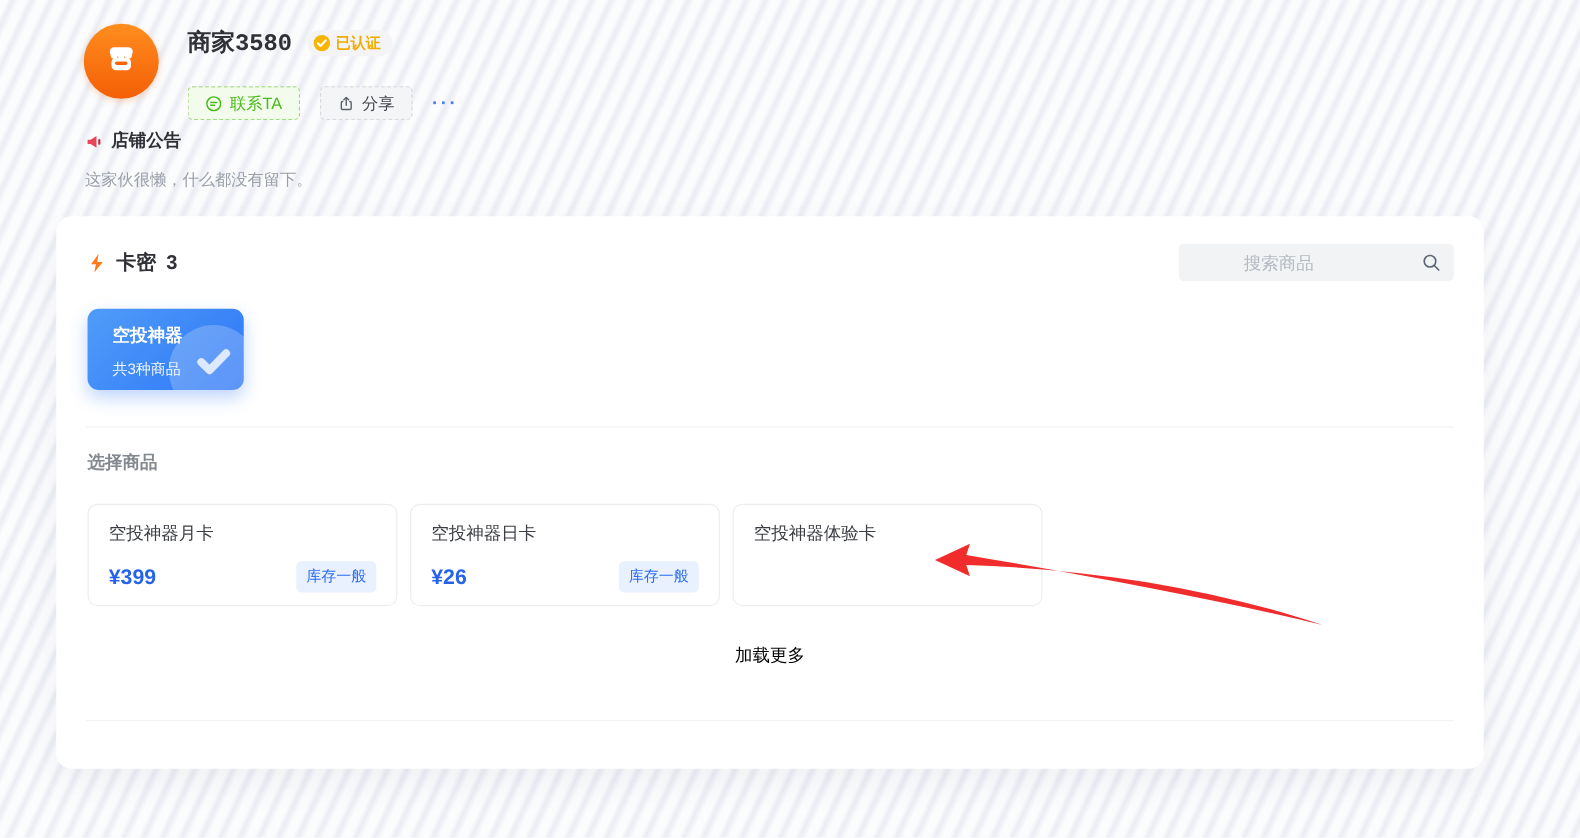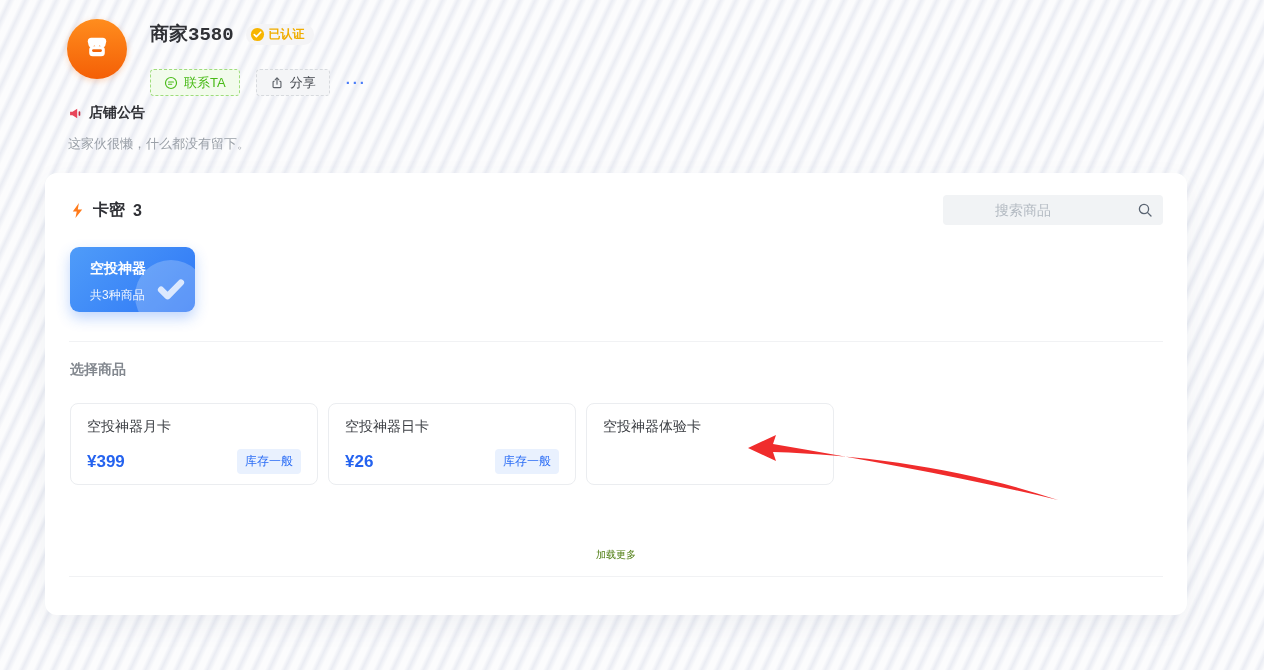--- a/index.html
+++ b/index.html
@@ -95,21 +95,21 @@
   }
   .product-name { font-size:14px; color:#3a3d42; }
   .product-bottom { margin-top:13px; display:flex; align-items:center; justify-content:space-between; }
   .product-price { font-size:17px; font-weight:bold; color:#2563ef; }
   .stock-badge {
     font-size:12px; color:#2b6df5; background:#e9f1fe;
     padding:4px 8px; border-radius:4px;
   }
 
   .load-more { position:absolute; left:0; right:0; top:343px; text-align:center;
-    font-size:10px; color:#4d7c0f; cursor:pointer;margin-top:32px; }
+    font-size:14px; color:#000000; cursor:pointer; }
 
   
   .annotation-arrow { position:absolute; left:740px; top:430px; z-index:10; pointer-events:none; }
 </style>
 </head>
 <body>
 
 <div class="avatar">
   <span>
     <svg width="34" height="34" viewBox="0 0 48 48">

